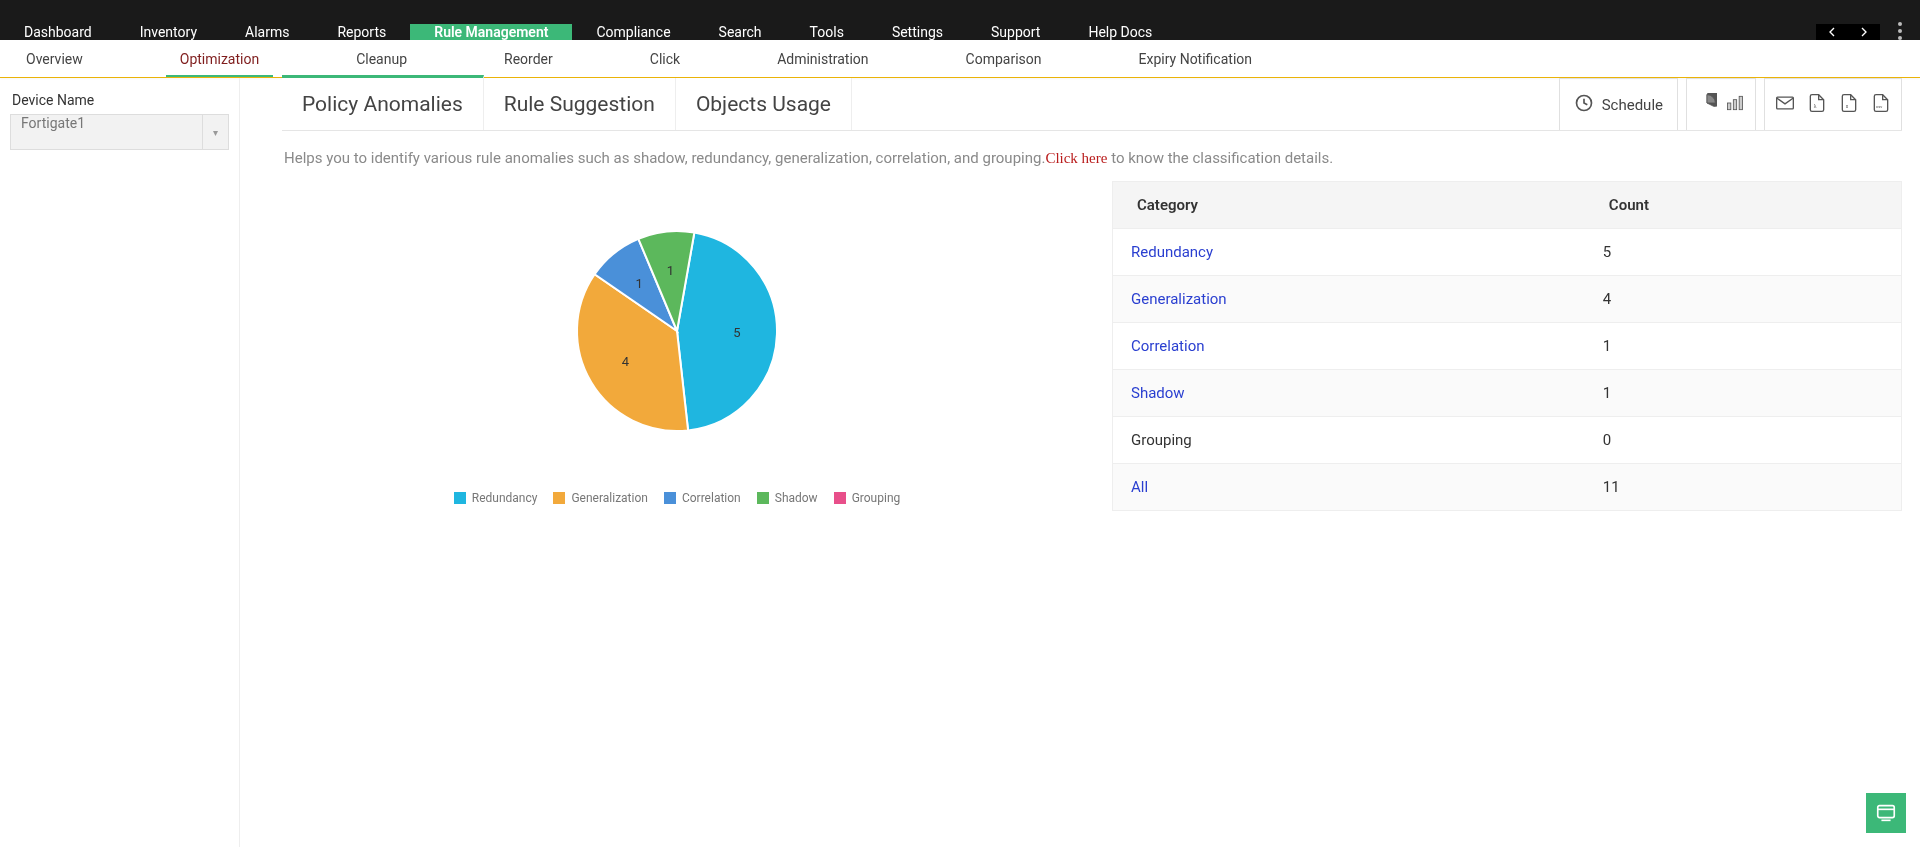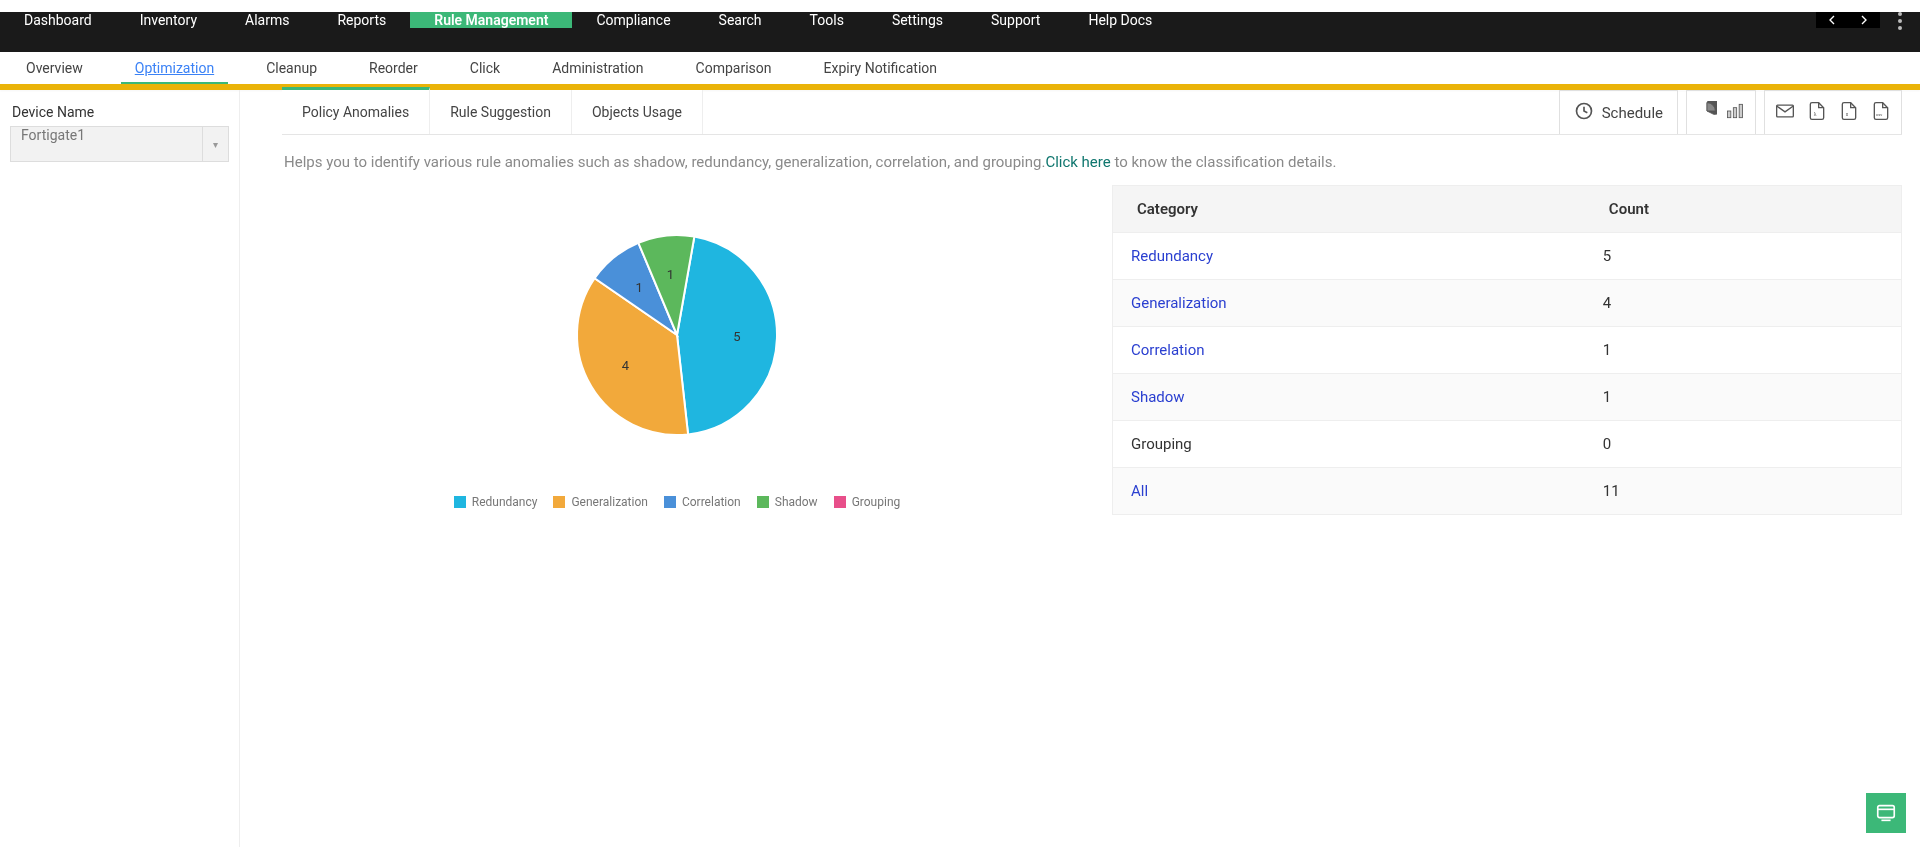--- a/index.html
+++ b/index.html
@@ -1,56 +1,56 @@
 <!DOCTYPE html>
 <html><head>
 <meta charset="utf-8">
 <style>
 * { margin: 0; padding: 0; box-sizing: border-box; font-family: -apple-system, BlinkMacSystemFont, "Segoe UI", Roboto, "Helvetica Neue", Arial, sans-serif; }
 body { background: #fff; color: #333; overflow-x: hidden; }
 
 
-.top-nav { background: #1a1a1a; display: flex; align-items: flex-start; height: 40px; margin-top: 12px; }
+.top-nav { background: #1a1a1a; display: flex; align-items: flex-end; height: 40px; }
 .top-nav-item { display:flex; align-items:center; padding: 0 24px; color: #fff; font-size: 14px; cursor: pointer; white-space: nowrap; }
 .top-nav-item.active { background: #3cb878; font-weight: 600; }
 .top-nav-spacer { flex:1; }
 .top-nav-arrows { display:flex; align-items:center; background:#000; }
 .top-nav-arrows .arrow { width:32px; display:flex; align-items:center; justify-content:center; color:#fff; font-size:18px; cursor:pointer; }
 .top-nav-dots { width:40px; display:flex; align-items:center; justify-content:center; cursor:pointer; }
 .dots-svg { width:4px; height:18px; }
 
 
-.sub-nav { display:flex; align-items:stretch; height:38px; border-bottom:6px solid #eab308; background:#fff; box-shadow: 0 1px 2px rgba(0,0,0,0.04); }
+.sub-nav { display:flex; align-items:stretch; height:38px; border-bottom:1px solid #eab308; background:#fff; box-shadow: 0 1px 2px rgba(0,0,0,0.04); gap: 45px; }
 .sub-nav-item { display:flex; align-items:center; padding: 0 26px; font-size:14px; color:#444; cursor:pointer; position:relative; }
-.sub-nav-item.active { color:#3b82f6;text-decoration:underline; }
+.sub-nav-item.active { color:#7f1d1d; }
 .sub-nav-item.active::after { content:""; position:absolute; left:12px; right:12px; bottom:0; height:2px; background:#3cb878; }
 
 
 .layout { display:flex; min-height: calc(100vh - 78px); gap: 24px; }
 .sidebar { width:240px; padding:14px 10px; border-right:1px solid #eee; }
 .sidebar-label { font-size:14px; color:#333; margin-bottom:6px; padding-left:2px; }
 .device-select { width:100%; height:36px; background:#f2f2f2; border:1px solid #ddd; display:flex; justify-content:space-between; padding:0 10px; font-size:14px; color:#777; cursor:pointer; }
 .device-select .caret { color:#999; font-size:10px; border-left:1px solid #ddd; padding-left:10px; height:100%; display:flex; align-items:center; }
 
 .main { flex:1; padding:0 18px 20px 18px; }
 
 
 .tab-row { display:flex; align-items:stretch; border-bottom:1px solid #e5e5e5; margin-top:0; }
-.content-tab { padding:14px 20px; font-size:14px; color:#444; border-right:1px solid #eee; cursor:pointer; background:#fff; }
+.content-tab { padding:14px 20px; font-size:21px; color:#444; border-right:1px solid #eee; cursor:pointer; background:#fff; }
 .content-tab.active { border-top:3px solid #3cb878; margin-top:-3px; position:relative; }
 .tab-row-spacer { flex:1; }
 .action-box { display:flex; align-items:center; border:1px solid #e0e0e0; border-bottom:0; padding:0 14px; font-size:15px; color:#444; cursor:pointer; }
 .action-box + .action-box { margin-left:8px; }
 .action-box.icon-only { padding:0 10px; gap:8px; }
 .action-box svg { width:20px; height:20px; stroke:#555; }
 .chart-icons { display:flex; align-items:center; gap:8px; }
 .chart-icons svg { width:20px; height:20px; }
 
 .help-text { color:#8a8a8a; font-size:15px; padding:18px 2px 4px 2px; }
-.help-text a { color:#0f766e; text-decoration:none; }
+.help-text a { color:#b91c1c; text-decoration:none;font-family:Liberation Serif, serif; }
 
 
 .content-grid { display:flex; align-items:flex-start; gap:40px; margin-top:10px; }
 .chart-col { flex:1; display:flex; flex-direction:column; align-items:center; padding-top:20px; }
 .legend { display:flex; flex-wrap:wrap; gap:16px; justify-content:center; margin-top:30px; font-size:12px; color:#777; }
 .legend-item { display:flex; align-items:center; gap:6px; }
 .legend-sw { width:12px; height:12px; }
 
 .table-col { flex:1; }
 table.data { width:100%; border-collapse:collapse; border:1px solid #eee; font-size:15px; }

